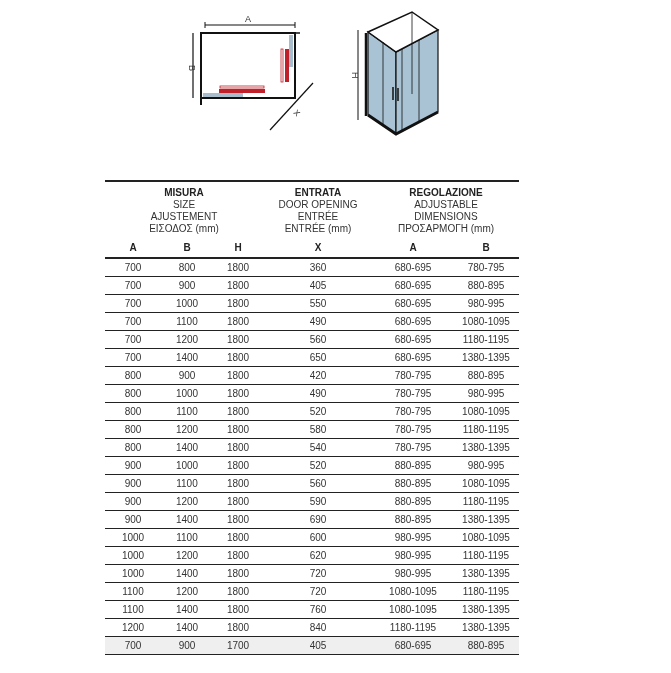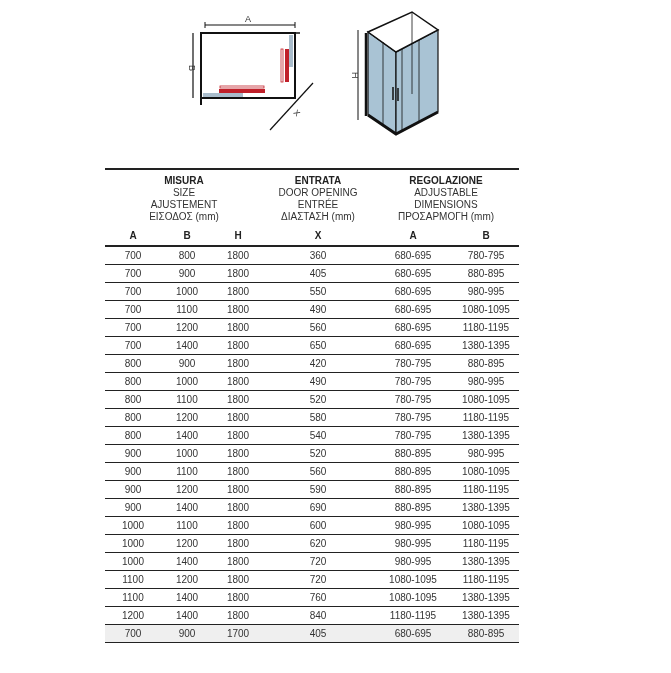--- a/index.html
+++ b/index.html
@@ -1,21 +1,21 @@
 <!DOCTYPE html>
 <html><head>
 <meta charset="utf-8">
 <style>
   html, body { margin:0; padding:0; background:#ffffff; }
   body { width:671px; height:673px; position:relative; overflow:hidden;
          font-family:"Liberation Sans", "DejaVu Sans", sans-serif; color:#222; }
   .diagrams { position:absolute; left:0; top:0; width:671px; height:150px; }
   .plan { position:absolute; left:185px; top:5px; width:135px; height:130px; }
   .iso { position:absolute; left:340px; top:2px; width:100px; height:135px; }
-  .spec-table { position:absolute; left:105px; top:168px; width:414px;
+  .spec-table { position:absolute; left:105px; top:180px; width:414px;
                 border-collapse:collapse; font-size:10px; }
   .spec-table th, .spec-table td { text-align:center; padding:0; }
   .spec-table thead tr.group th { font-weight:normal; line-height:12px; vertical-align:top; padding-top:5px; padding-bottom:3px; }
   .spec-table thead tr.group { border-top:2px solid #222; }
   .hdr-main { font-weight:bold; display:block; }
   .hdr-sub { display:block; color:#333; }
   .spec-table thead tr.cols th { font-weight:bold; height:19px; border-bottom:2px solid #222; font-size:10px; }
   .spec-table tbody tr td { height:17px; border-bottom:1.5px solid #222; color:#333; font-size:10px; }
   .spec-table tbody tr.alt td { background:#efefef; }
   .c-a { width:56px; } .c-b { width:52px; } .c-h { width:50px; }
@@ -69,21 +69,21 @@
       <th colspan="3">
         <span class="hdr-main">MISURA</span>
         <span class="hdr-sub">SIZE</span>
         <span class="hdr-sub">AJUSTEMENT</span>
         <span class="hdr-sub">ΕΙΣΟΔΟΣ (mm)</span>
       </th>
       <th>
         <span class="hdr-main">ENTRATA</span>
         <span class="hdr-sub">DOOR OPENING</span>
         <span class="hdr-sub">ENTRÉE</span>
-        <span class="hdr-sub">ΔΙΑΣΤΑΣΗ (mm)</span>
+        <span class="hdr-sub">ENTRÉE (mm)</span>
       </th>
       <th colspan="2">
         <span class="hdr-main">REGOLAZIONE</span>
         <span class="hdr-sub">ADJUSTABLE</span>
         <span class="hdr-sub">DIMENSIONS</span>
         <span class="hdr-sub">ΠΡΟΣΑΡΜΟΓΗ (mm)</span>
       </th>
     </tr>
     <tr class="cols">
       <th class="c-a">A</th>

